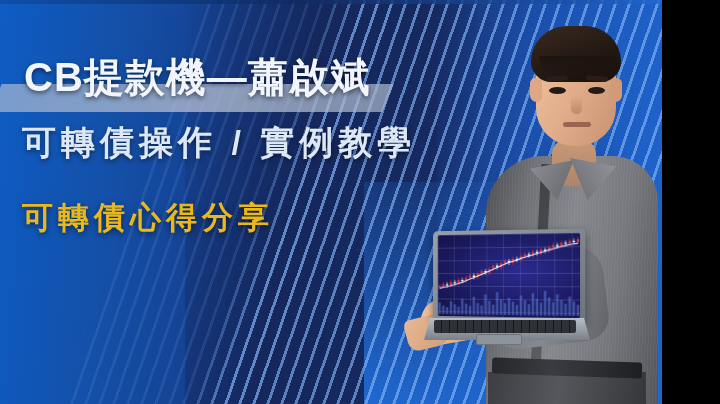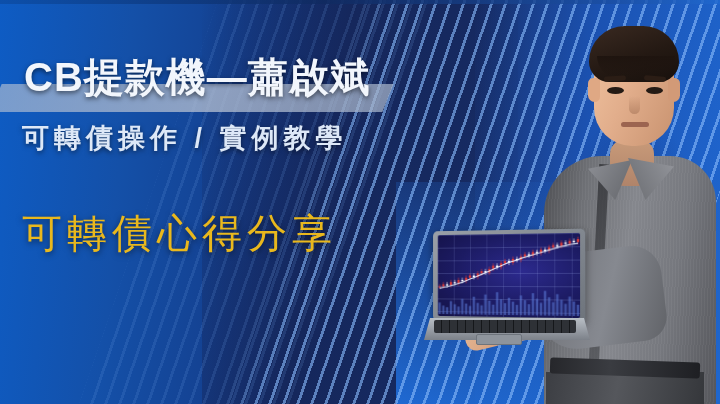--- a/index.html
+++ b/index.html
@@ -1,19 +1,20 @@
 <!DOCTYPE html>
 <html><head>
 <meta charset="utf-8">
 <style>
   html,body{margin:0;padding:0;background:#000;}
   #stage{
-    position:relative;width:720px;height:404px;overflow:hidden;
+    position:relative;width:628px;height:404px;overflow:hidden;
     font-family:"Liberation Sans","DejaVu Sans",sans-serif;
     background:linear-gradient(100deg,#1257ae 0%,#14418f 18%,#12347c 38%,#152a63 58%,#1b3575 74%,#1d4fa8 88%,#1f63c9 100%);
+    padding-left:34px;
   }
   .bg-left-glow{position:absolute;left:0;top:0;width:48%;height:100%;
     background:linear-gradient(95deg,#0e5cc4 0%,#1450a8 35%,#143f8e 68%,rgba(20,52,120,0) 100%);}
   .bg-dark-core{position:absolute;left:28%;top:0;width:44%;height:100%;
     background:linear-gradient(100deg,rgba(18,40,95,0) 0%,#15275c 40%,#16295f 65%,rgba(24,56,130,0) 100%);}
   .bg-right-blue{position:absolute;right:0;top:0;width:34%;height:100%;
     background:linear-gradient(95deg,rgba(28,70,155,0) 0%,#1b52b2 45%,#1f66cf 100%);}
   .bg-bottom-bright{position:absolute;left:55%;bottom:0;width:45%;height:55%;
     background:linear-gradient(15deg,#1f69d2 0%,rgba(31,100,200,0.45) 55%,rgba(31,100,200,0) 100%);}
 
@@ -40,25 +41,25 @@
 
   
   .banner{position:absolute;left:-4px;top:84px;width:392px;height:28px;
     background:linear-gradient(90deg,rgba(186,196,212,.62),rgba(176,188,208,.78) 55%,rgba(166,180,202,.72));
     transform:skewX(-22deg);}
 
   .title{position:absolute;left:24px;top:50px;width:680px;
     font-size:40px;font-weight:700;color:#f2f6fc;letter-spacing:1px;white-space:nowrap;
     text-shadow:0 2px 5px rgba(0,0,0,.55);}
   .subtitle{position:absolute;left:22px;top:120px;width:680px;
-    font-size:27px;font-weight:700;color:#dde8f7;letter-spacing:5px;white-space:nowrap;
+    font-size:34px;font-weight:700;color:#dde8f7;letter-spacing:5px;white-space:nowrap;
     text-shadow:0 2px 5px rgba(0,0,0,.5);}
 
-  .headline{position:absolute;left:22px;top:208px;width:460px;
-    font-size:40px;font-weight:400;color:#e9b81d;letter-spacing:5px;line-height:1.28;
+  .headline{position:absolute;left:22px;top:198px;width:460px;
+    font-size:31px;font-weight:700;color:#e9b81d;letter-spacing:5px;line-height:1.28;
     white-space:nowrap;text-shadow:0 2px 6px rgba(0,0,0,.55);}
   .headline .l2{letter-spacing:1px;}
 
   
   .person{position:absolute;right:-6px;bottom:0;width:190px;height:404px;}
   .p-shadow{position:absolute;right:6px;bottom:0;width:175px;height:300px;
     background:radial-gradient(ellipse at 50% 80%,rgba(8,18,45,.42),rgba(8,18,45,0) 70%);}
   .p-torso{position:absolute;left:8px;bottom:0;width:172px;height:248px;
     background:linear-gradient(100deg,#4d4e52 0%,#6f7176 22%,#85878d 46%,#76787e 70%,#55565b 100%);
     border-radius:58px 46px 0 0;}

